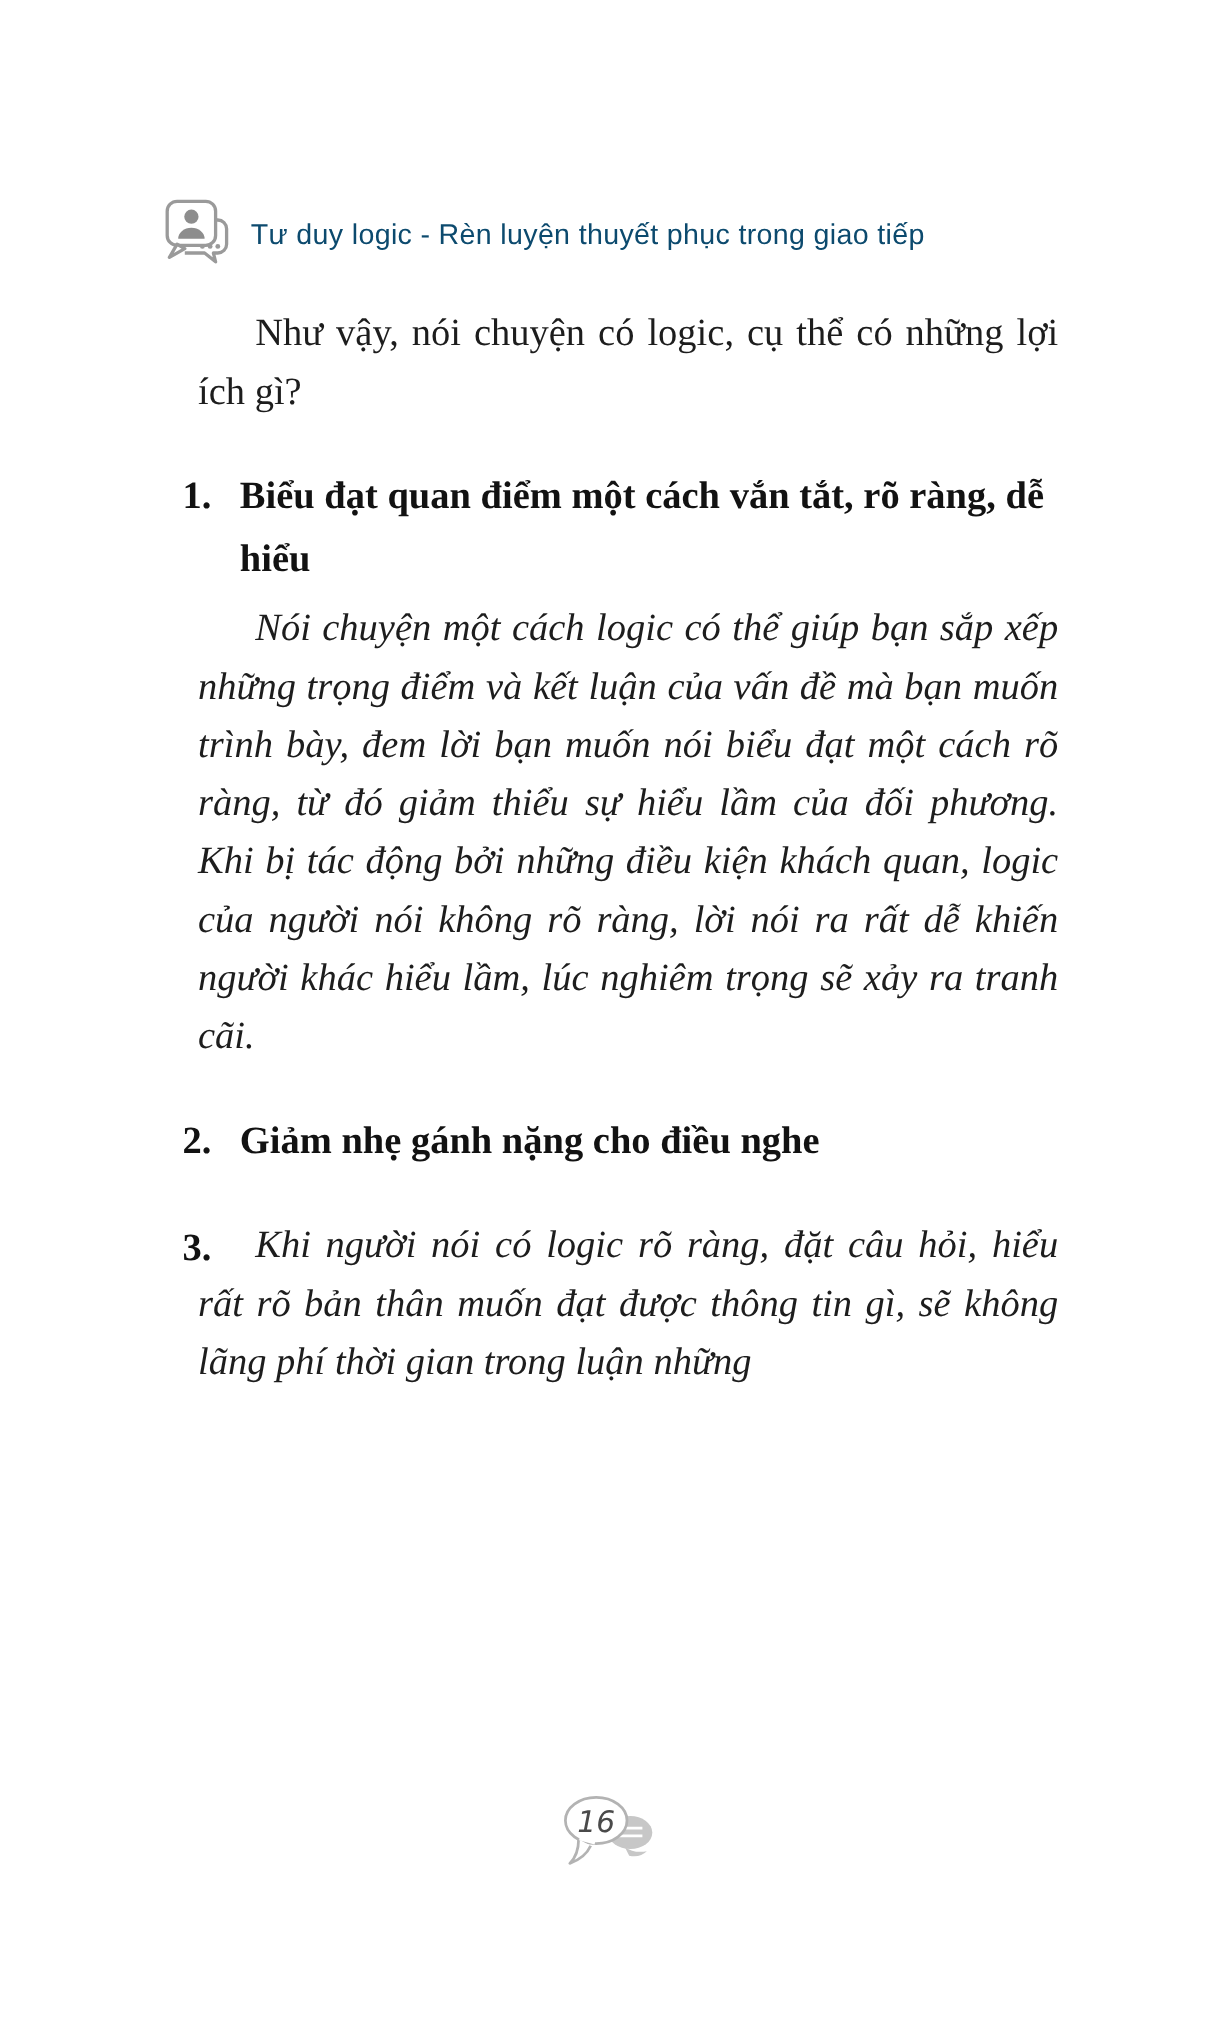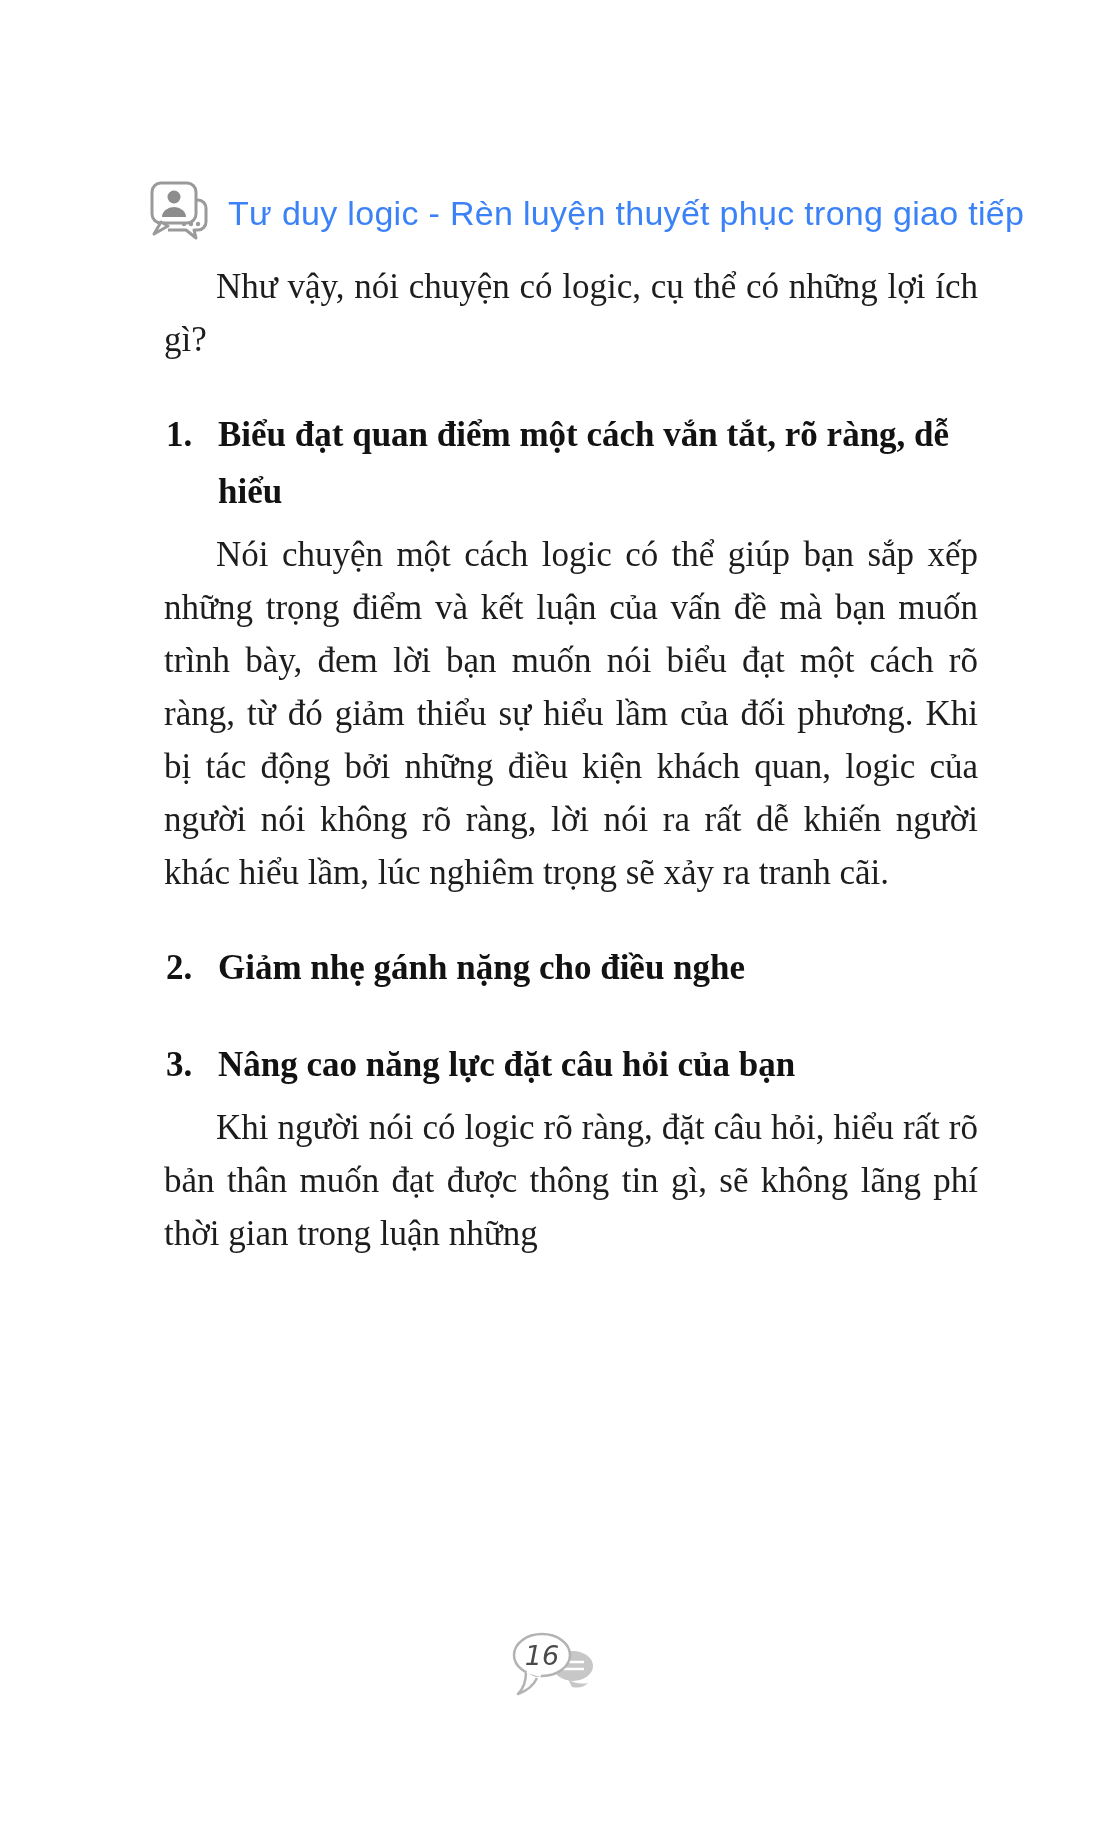--- a/index.html
+++ b/index.html
@@ -17,52 +17,52 @@
     position: absolute;
     left: 148px;
     top: 180px;
     display: flex;
     align-items: center;
     gap: 14px;
   }
   .header-icon { width: 66px; height: 66px; flex: 0 0 auto; }
   .header-title {
     font-family: "Liberation Sans", sans-serif;
-    font-size: 34px;
+    font-size: 26px;
     letter-spacing: 0.3px;
-    color: #3b82f6;
+    color: #0c4a6e;
     white-space: nowrap;
   }
 
   
   .content {
     position: absolute;
     left: 164px;
     top: 260px;
     width: 814px;
     font-size: 35px;
     line-height: 53px;
     color: #1d1d1d;
   }
   .content p {
-    margin: 0;
+    margin: 16px;
     text-align: justify;
     text-indent: 52px;
   }
   .section { margin-top: 40px; }
   .heading {
     position: relative;
     padding-left: 54px;
     font-weight: bold;
     font-size: 35px;
     line-height: 57px;
     color: #121212;
   }
   .heading .h-num { position: absolute; left: 2px; top: 0; }
-  .section p { margin-top: 8px; }
+  .section p { margin-top: 8px; font-style: italic; }
 
   
   .page-footer {
     position: absolute;
     left: 498px;
     top: 1624px;
     width: 120px;
     height: 90px;
   }
   .pn-text {
@@ -110,21 +110,20 @@
     <div class="section">
       <div class="heading">
         <span class="h-num">2.</span>
         <span>Giảm nhẹ gánh nặng cho điều nghe</span>
       </div>
     </div>
 
     <div class="section">
       <div class="heading">
         <span class="h-num">3.</span>
-        <span>Nâng cao năng lực đặt câu hỏi của bạn</span>
       </div>
       <p>Khi người nói có logic rõ ràng, đặt câu hỏi, hiểu rất rõ bản thân muốn đạt được thông tin gì, sẽ không lãng phí thời gian trong luận những</p>
     </div>
 
   </div>
 
   <div class="page-footer">
     <svg width="120" height="90" viewBox="0 0 120 90" aria-hidden="true">
 
       <ellipse cx="75" cy="42" rx="20" ry="15" fill="#c7c7c7"></ellipse>

